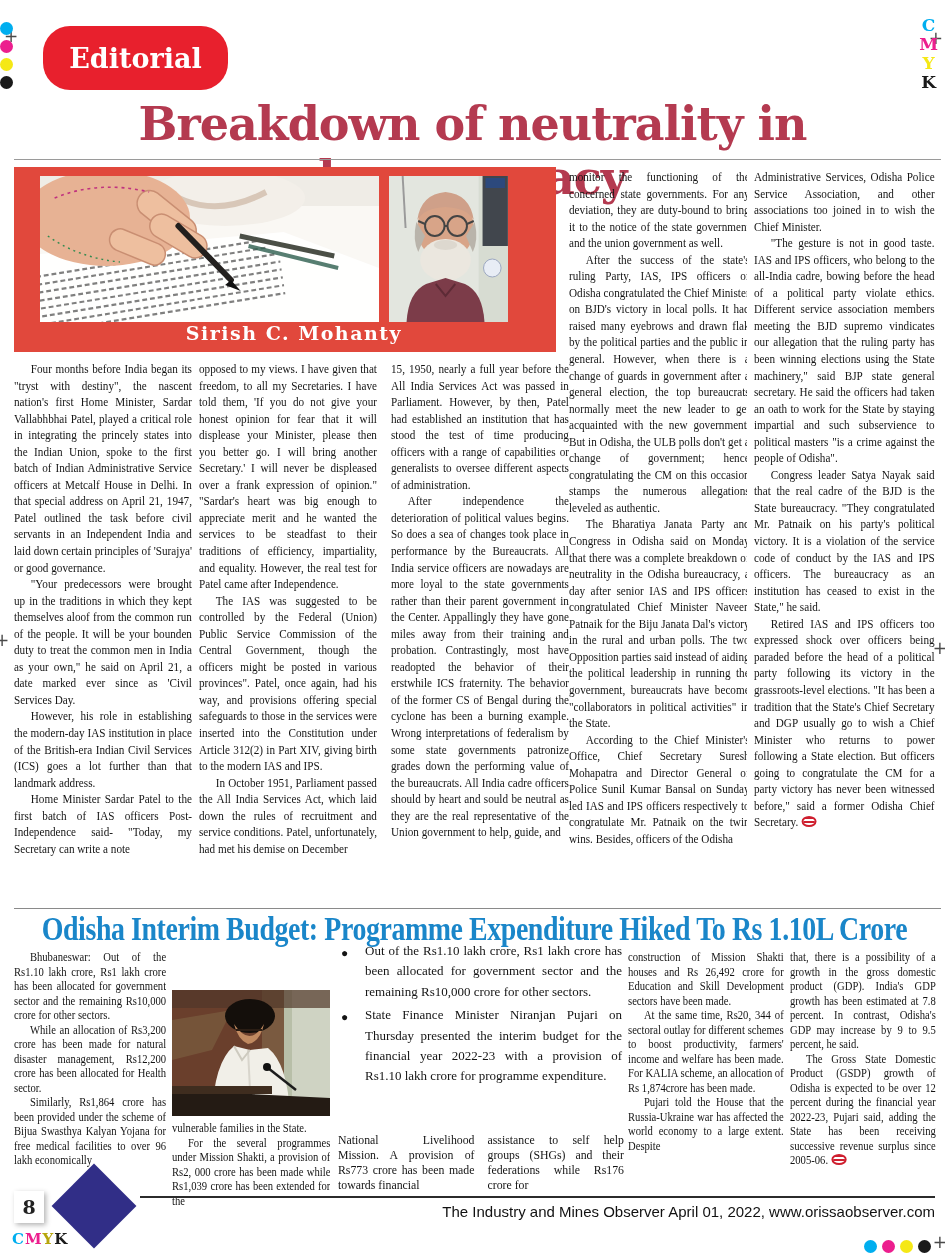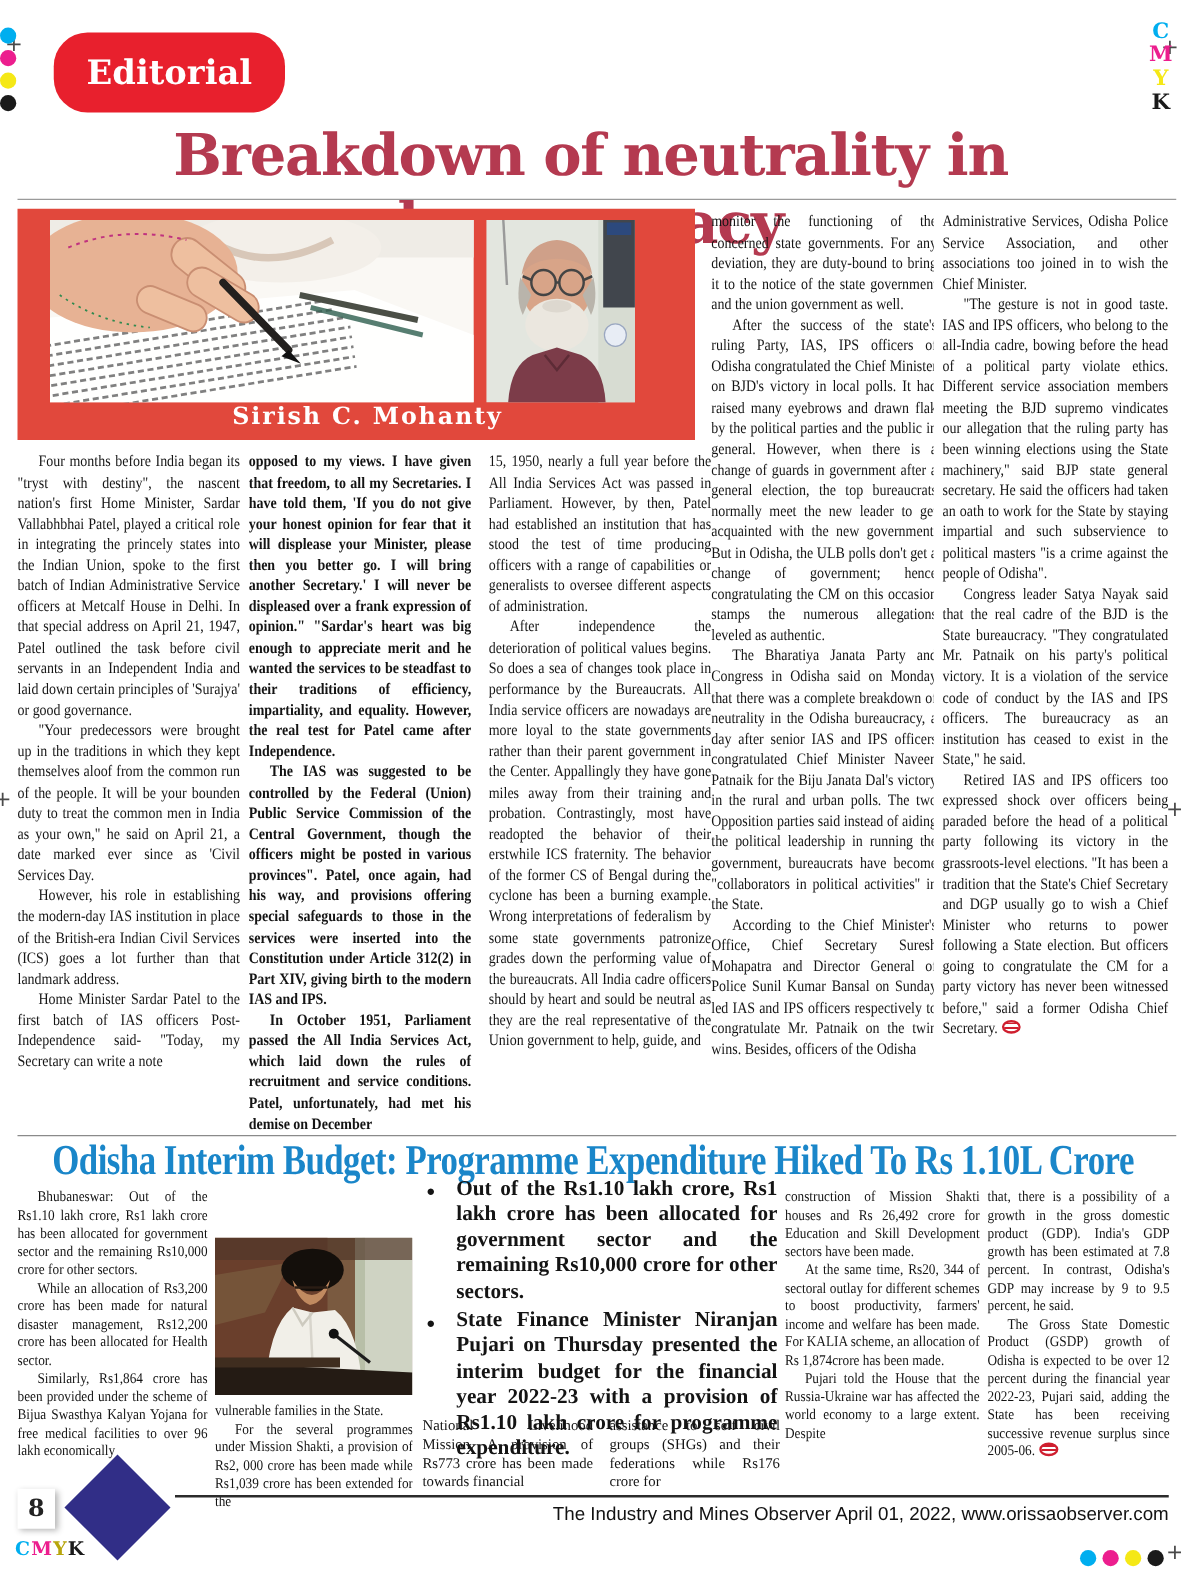--- a/index.html
+++ b/index.html
@@ -54,21 +54,21 @@
     font:bold 19px "DejaVu Serif", serif; letter-spacing:1.5px;
   }
   
   .a1col { position:absolute; overflow:hidden; }
   .a1col .inner {
     width:202px; transform:scaleX(0.881); transform-origin:0 0;
     font-size:12.7px; line-height:16.55px; text-align:justify;
   }
   .c4 .inner, .c5 .inner { width:205px; }
   .c1 { left:14px;  top:361px; width:178px; height:547px; }
-  .c2 { left:199px; top:361px; width:178px; height:547px;font-weight:bold; }
+  .c2 { left:199px; top:361px; width:178px; height:547px; }
   .c3 { left:391px; top:361px; width:178px; height:547px; }
   .c4 { left:569px; top:169px; width:178px; height:739px; }
   .c5 { left:754px; top:169px; width:181px; height:739px; }
   .page p { margin:0; text-indent:1.5em; }
   .page p.cont { text-indent:0; }
   
   .headline2 { position:absolute; left:14px; top:910px; margin:0; height:40px; overflow:visible; }
   .h2-inner {
     display:block; width:1123px; transform:scaleX(0.82); transform-origin:0 0;
     font:bold 34px "Liberation Serif", serif; color:var(--headline2-color,#1a86c9);
@@ -82,21 +82,21 @@
   .a2c1 { left:14px;  top:950px; width:152px; height:240px; }
   .a2c2 { left:172px; top:945px; width:158px; height:245px;margin-top:45px; }
   .a2c2 .inner { width:176px; }
   .a2c2 svg { display:block; margin-bottom:5px; }
   .a2c4 { left:628px; top:950px; width:156px; height:240px; }
   .a2c4 .inner { width:173px; }
   .a2c5 { left:790px; top:950px; width:146px; height:242px; }
   .a2c5 .inner { width:162px; }
   .bullets {
     position:absolute; left:338px; top:941px; width:284px;
-    font-weight:bold; font-size:17px; line-height:20.4px; text-align:justify;
+    font-weight:normal; font-size:13px; line-height:20.4px; text-align:justify;
   }
   .bullets p { position:relative; padding-left:27px; text-indent:0; margin:0 0 3px 0; }
   .bullets p::before { content:"●"; position:absolute; left:3px; top:2px; font-size:12px; }
   .subcols { position:absolute; left:338px; top:1133px; width:286px; display:flex; gap:13px; }
   .subcol { width:137px; font-size:11.8px; line-height:15px; text-align:justify;font-family:Liberation Serif, serif; }
   
   .diamond {
     position:absolute; left:64px; top:1176px; width:60px; height:60px;
     background:var(--page-diamond-bg,#312e87); transform:rotate(45deg);
   }
@@ -287,21 +287,21 @@
   <div class="bullets">
       <p>Out of the Rs1.10 lakh crore, Rs1 lakh crore has been allocated for government sector and the remaining Rs10,000 crore for other sectors.</p>
       <p>State Finance Minister Niranjan Pujari on Thursday presented the interim budget for the financial year 2022-23 with a provision of Rs1.10 lakh crore for programme expenditure.</p>
     </div>
 
   <div class="subcols">
     <div class="subcol">
         <p class="cont">National Livelihood Mission. A provision of Rs773 crore has been made towards financial</p>
       </div>
     <div class="subcol">
-        <p class="cont">assistance to self civil groups (SHGs) and their federations while Rs176 crore for</p>
+        <p class="cont">assistance to self help groups (SHGs) and their federations while Rs176 crore for</p>
       </div>
   </div>
 
   <div class="a2col a2c4">
       <div class="inner">
         <p class="cont">construction of Mission Shakti houses and Rs 26,492 crore for Education and Skill Development sectors have been made.</p>
         <p>At the same time, Rs20, 344 of sectoral outlay for different schemes to boost productivity, farmers' income and welfare has been made. For KALIA scheme, an allocation of Rs 1,874crore has been made.</p>
         <p>Pujari told the House that the Russia-Ukraine war has affected the world economy to a large extent. Despite</p>
       </div>
     </div>

